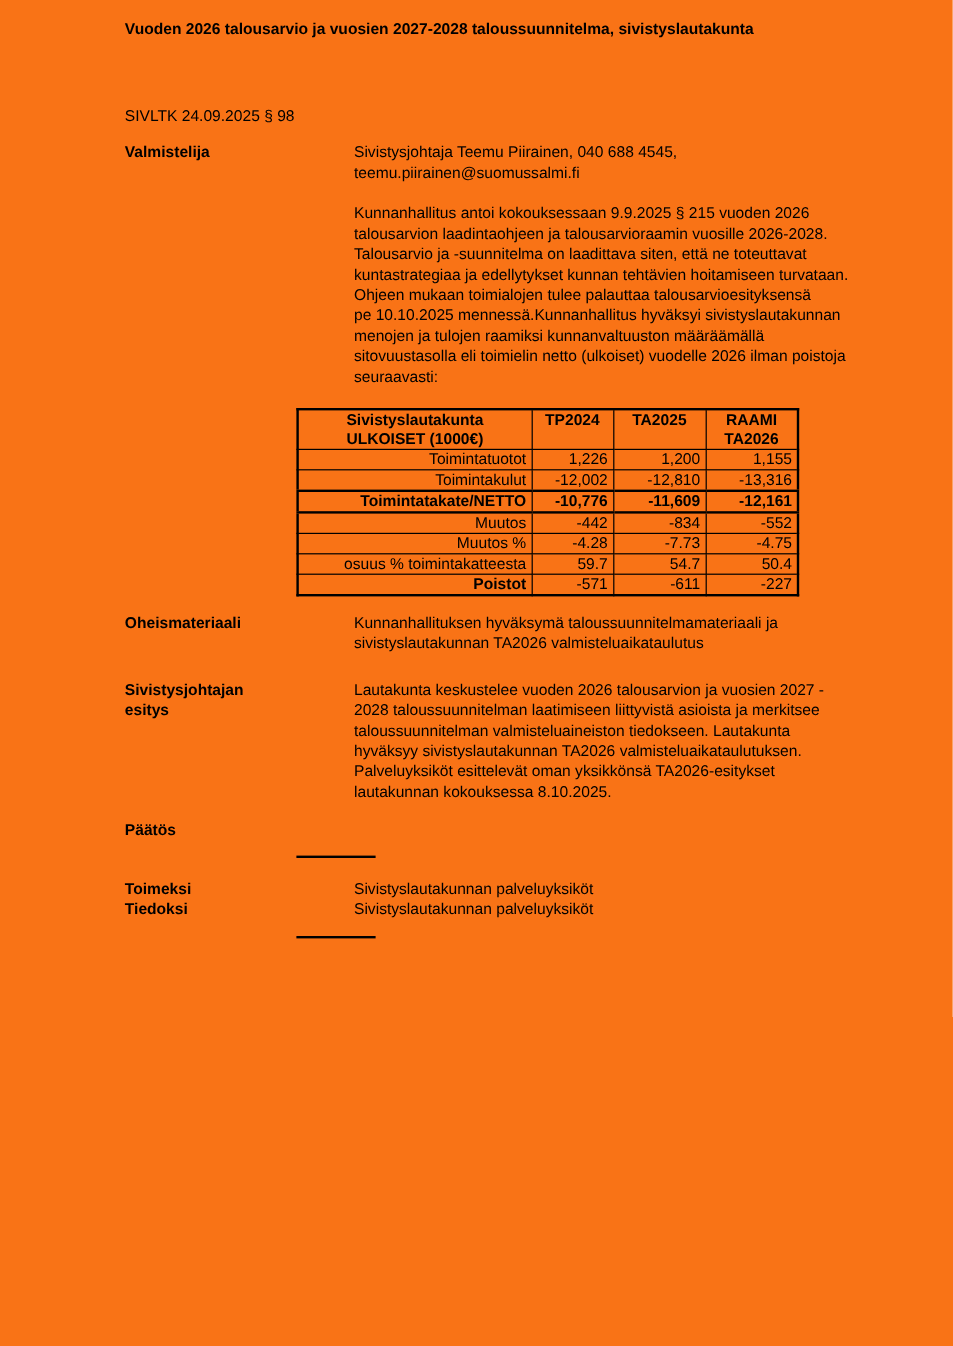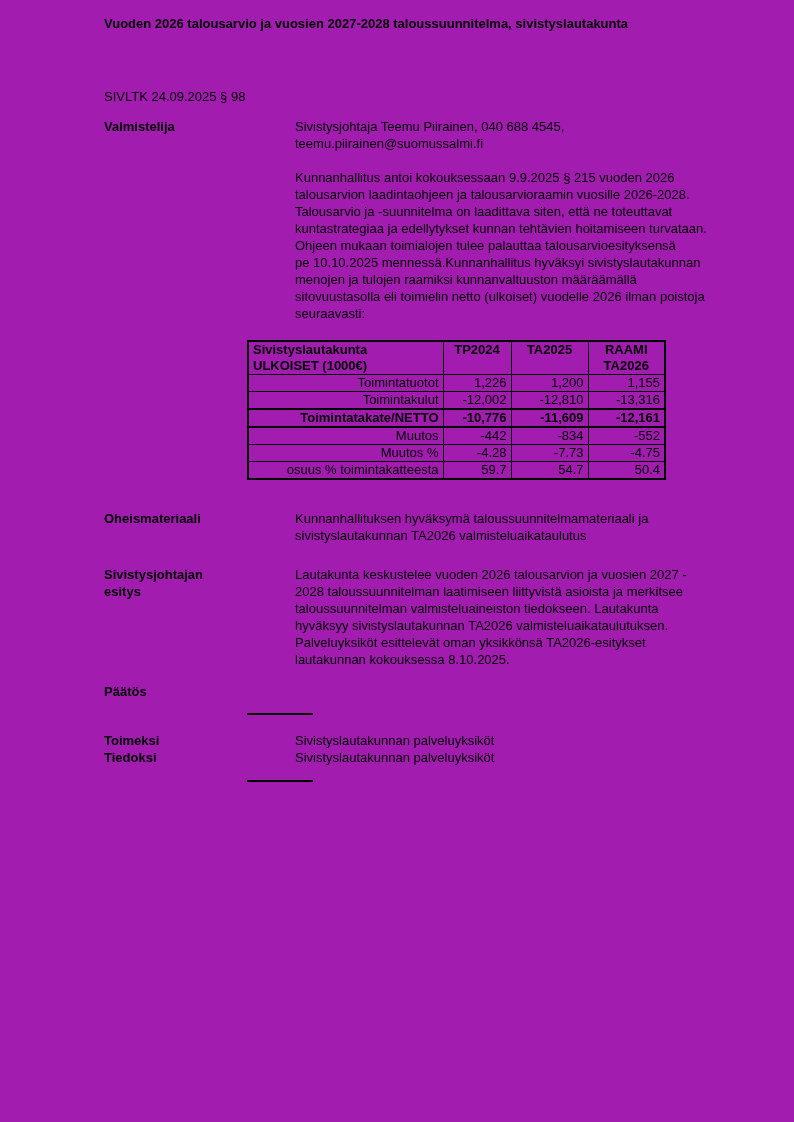--- a/index.html
+++ b/index.html
@@ -1,20 +1,20 @@
 <!DOCTYPE html>
 <html><head>
 <meta charset="utf-8">
 <style>
   html, body { margin: 0; padding: 0; background: #fff; }
   .page {
     position: relative;
     width: 794px;
     height: 1122px;
-    background: #a21caf;
+    background: #f97316;
     color: #000000;
     font-family: "Liberation Sans", sans-serif;
     font-size: 13px;
     line-height: 17px;
     overflow: hidden;
   }
   .abs { position: absolute; }
   .pre { white-space: pre-line; }
 
   
@@ -49,21 +49,21 @@
   }
   table.budget th, table.budget td {
     border: 1px solid #000;
     padding: 0 4px;
     vertical-align: top;
     line-height: 16px;
     overflow: hidden;
     box-sizing: border-box;
   }
   table.budget th { font-weight: bold; text-align: center; white-space: pre-line; }
-  table.budget th.col-label { text-align: left; }
+  table.budget th.col-label { text-align: center; }
   table.budget td.cell-num { text-align: right; margin-left: 47px; }
   table.budget td.cell-label { text-align: right; }
   table.budget tr.emph td { border-top: 2px solid #000; border-bottom: 2px solid #000; font-weight: bold; }
   table.budget td.lbl-right { text-align: right; }
   table.budget td.lbl-bold { font-weight: bold; }
 </style>
 </head>
 <body>
 
 <div class="page">
@@ -133,20 +133,26 @@
             <td class="cell-num">-4.28</td>
             <td class="cell-num">-7.73</td>
             <td class="cell-num">-4.75</td>
           </tr>
           <tr>
             <td class="cell-label">osuus % toimintakatteesta</td>
             <td class="cell-num">59.7</td>
             <td class="cell-num">54.7</td>
             <td class="cell-num">50.4</td>
           </tr>
+          <tr>
+            <td class="cell-label lbl-right lbl-bold">Poistot</td>
+            <td class="cell-num">-571</td>
+            <td class="cell-num">-611</td>
+            <td class="cell-num">-227</td>
+          </tr>
         </tbody>
     </table>
   </div>
 
   <div class="abs lbl row-oheis">Oheismateriaali</div>
   <div class="abs txt pre row-oheis">Kunnanhallituksen hyväksymä taloussuunnitelmamateriaali ja
 sivistyslautakunnan TA2026 valmisteluaikataulutus</div>
 
   <div class="abs lbl pre row-esitys">Sivistysjohtajan
 esitys</div>

